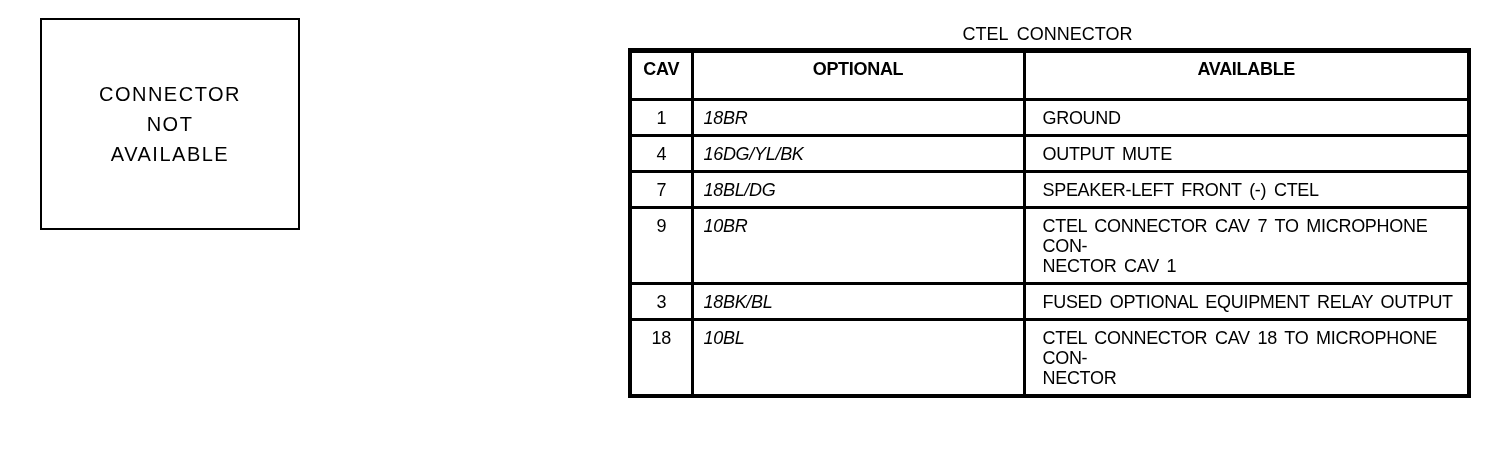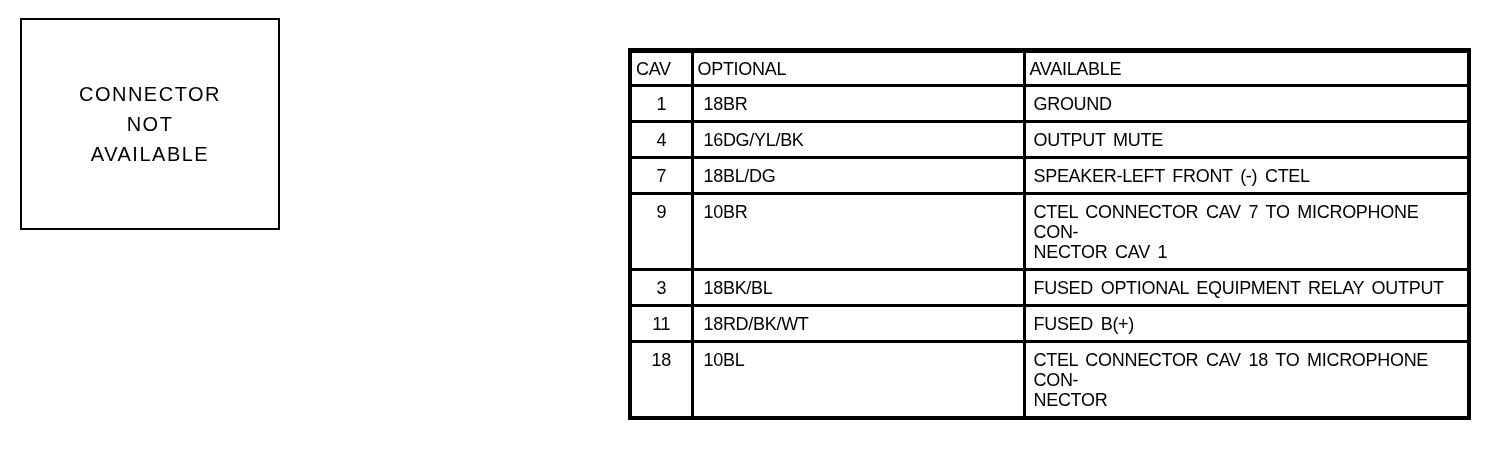--- a/index.html
+++ b/index.html
@@ -13,21 +13,21 @@
     color: #000000;
   }
   .page {
     position: relative;
     width: 1504px;
     height: 450px;
   }
   
   .na-box {
     position: absolute;
-    left: 20px;
+    left: 40px;
     top: 18px;
     width: 256px;
     height: 208px;
     border: 2px solid #000;
     display: flex;
     align-items: center;
     justify-content: center;
   }
   .na-box .na-text {
     text-align: center;
@@ -61,54 +61,56 @@
   .pin-table td, .pin-table th {
     border: 3px solid #000;
     vertical-align: top;
     overflow: hidden;
   }
   .pin-table {
     border: 4px solid #000;
     border-top-width: 5px;
   }
   .pin-table th {
-    font-weight: normal;
-    text-align: left;
-    padding: 7px 4px 6px 4px;
+    font-weight: bold;
+    text-align: center;
+    padding: 7px 4px 20px 4px;
     line-height: 18px;
   }
   .pin-table td {
     padding: 7px 8px 6px 10px;
     line-height: 20px;
   }
   .pin-table td.cav {
     text-align: center;
     padding-left: 2px;
     padding-right: 2px;
   }
   .pin-table td.func {
     white-space: pre-line;
     word-spacing: 3px;
-    padding-left: 8px;
+    padding-left: 17px;
   }
   .pin-table td.circ {
     word-spacing: 2px;
+    font-style: italic;
   }
 </style>
 </head>
 <body>
 
 <div class="page">
 
   <div class="na-box">
     <div class="na-text">CONNECTOR
 NOT
 AVAILABLE</div>
   </div>
 
+  <div class="tbl-title">CTEL CONNECTOR</div>
 
   <table class="pin-table">
     <colgroup>
       <col style="width:62px">
       <col style="width:332px">
       <col style="width:445px">
     </colgroup>
     <thead>
       <tr>
         <th>CAV</th>
@@ -137,25 +139,20 @@
         <td class="circ">10BR</td>
         <td class="func">CTEL CONNECTOR CAV 7 TO MICROPHONE CON-
 NECTOR CAV 1</td>
       </tr>
       <tr>
         <td class="cav">3</td>
         <td class="circ">18BK/BL</td>
         <td class="func">FUSED OPTIONAL EQUIPMENT RELAY OUTPUT</td>
       </tr>
       <tr>
-        <td class="cav">11</td>
-        <td class="circ">18RD/BK/WT</td>
-        <td class="func">FUSED B(+)</td>
-      </tr>
-      <tr>
         <td class="cav">18</td>
         <td class="circ">10BL</td>
         <td class="func">CTEL CONNECTOR CAV 18 TO MICROPHONE CON-
 NECTOR</td>
       </tr>
     </tbody>
   </table>
 
 </div>
 

